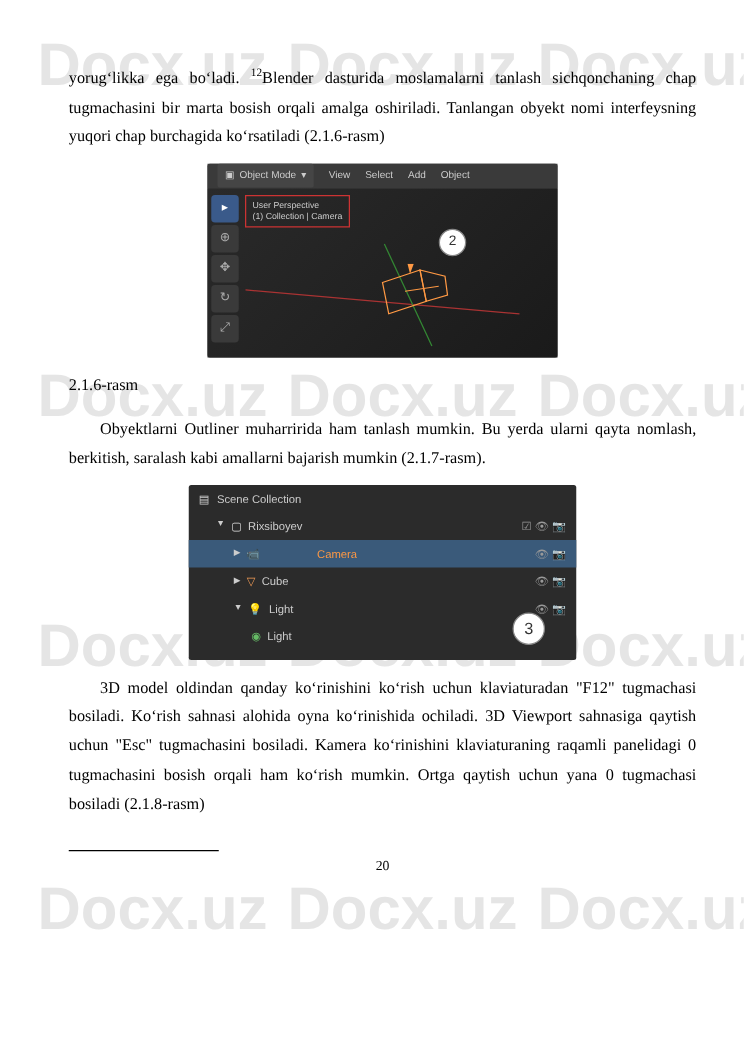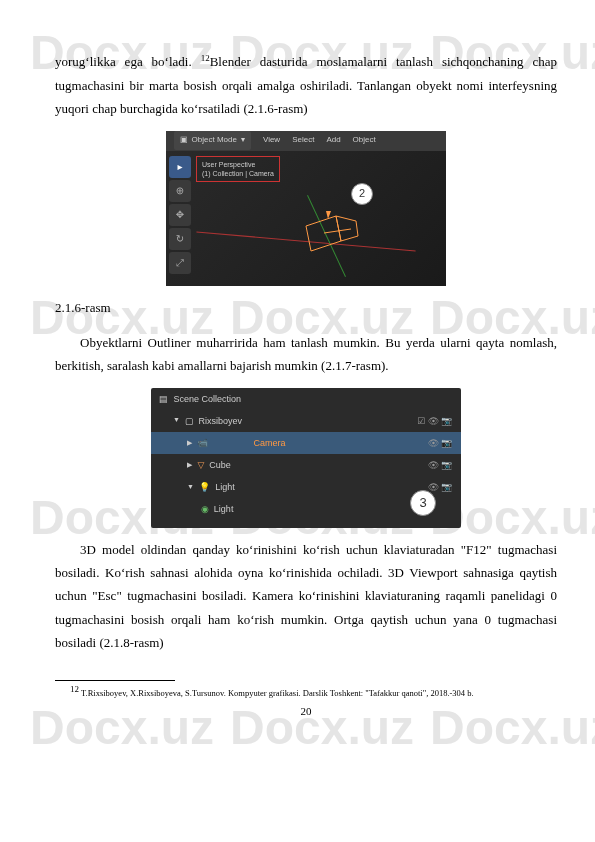--- a/index.html
+++ b/index.html
@@ -326,18 +326,15 @@
       <span style="color:#66bb66;">◉</span>
       <span class="item-label">Light</span>
     </div>
     <div class="marker-3">3</div>
   </div>
 
 
   <p class="para para-indent">3D model oldindan qanday koʻrinishini koʻrish uchun klaviaturadan "F12" tugmachasi bosiladi. Koʻrish sahnasi alohida oyna koʻrinishida ochiladi. 3D Viewport sahnasiga qaytish uchun "Esc" tugmachasini bosiladi. Kamera koʻrinishini klaviaturaning raqamli panelidagi 0 tugmachasini bosish orqali ham koʻrish mumkin. Ortga qaytish uchun yana 0 tugmachasi bosiladi (2.1.8-rasm)</p>
 
   <hr class="footnote-sep">
-  <p class="footnote">
-    <sup>12</sup><span> T.Rixsiboyev, X.Rixsiboyeva, S.Tursunov.  Kompyuter grafikasi. Darslik Toshkent: "Tafakkur qanoti",  2018.-304 b.</span>
-  </p>
   <p class="page-num">20</p>
 
 </div>
 
 </body></html>

